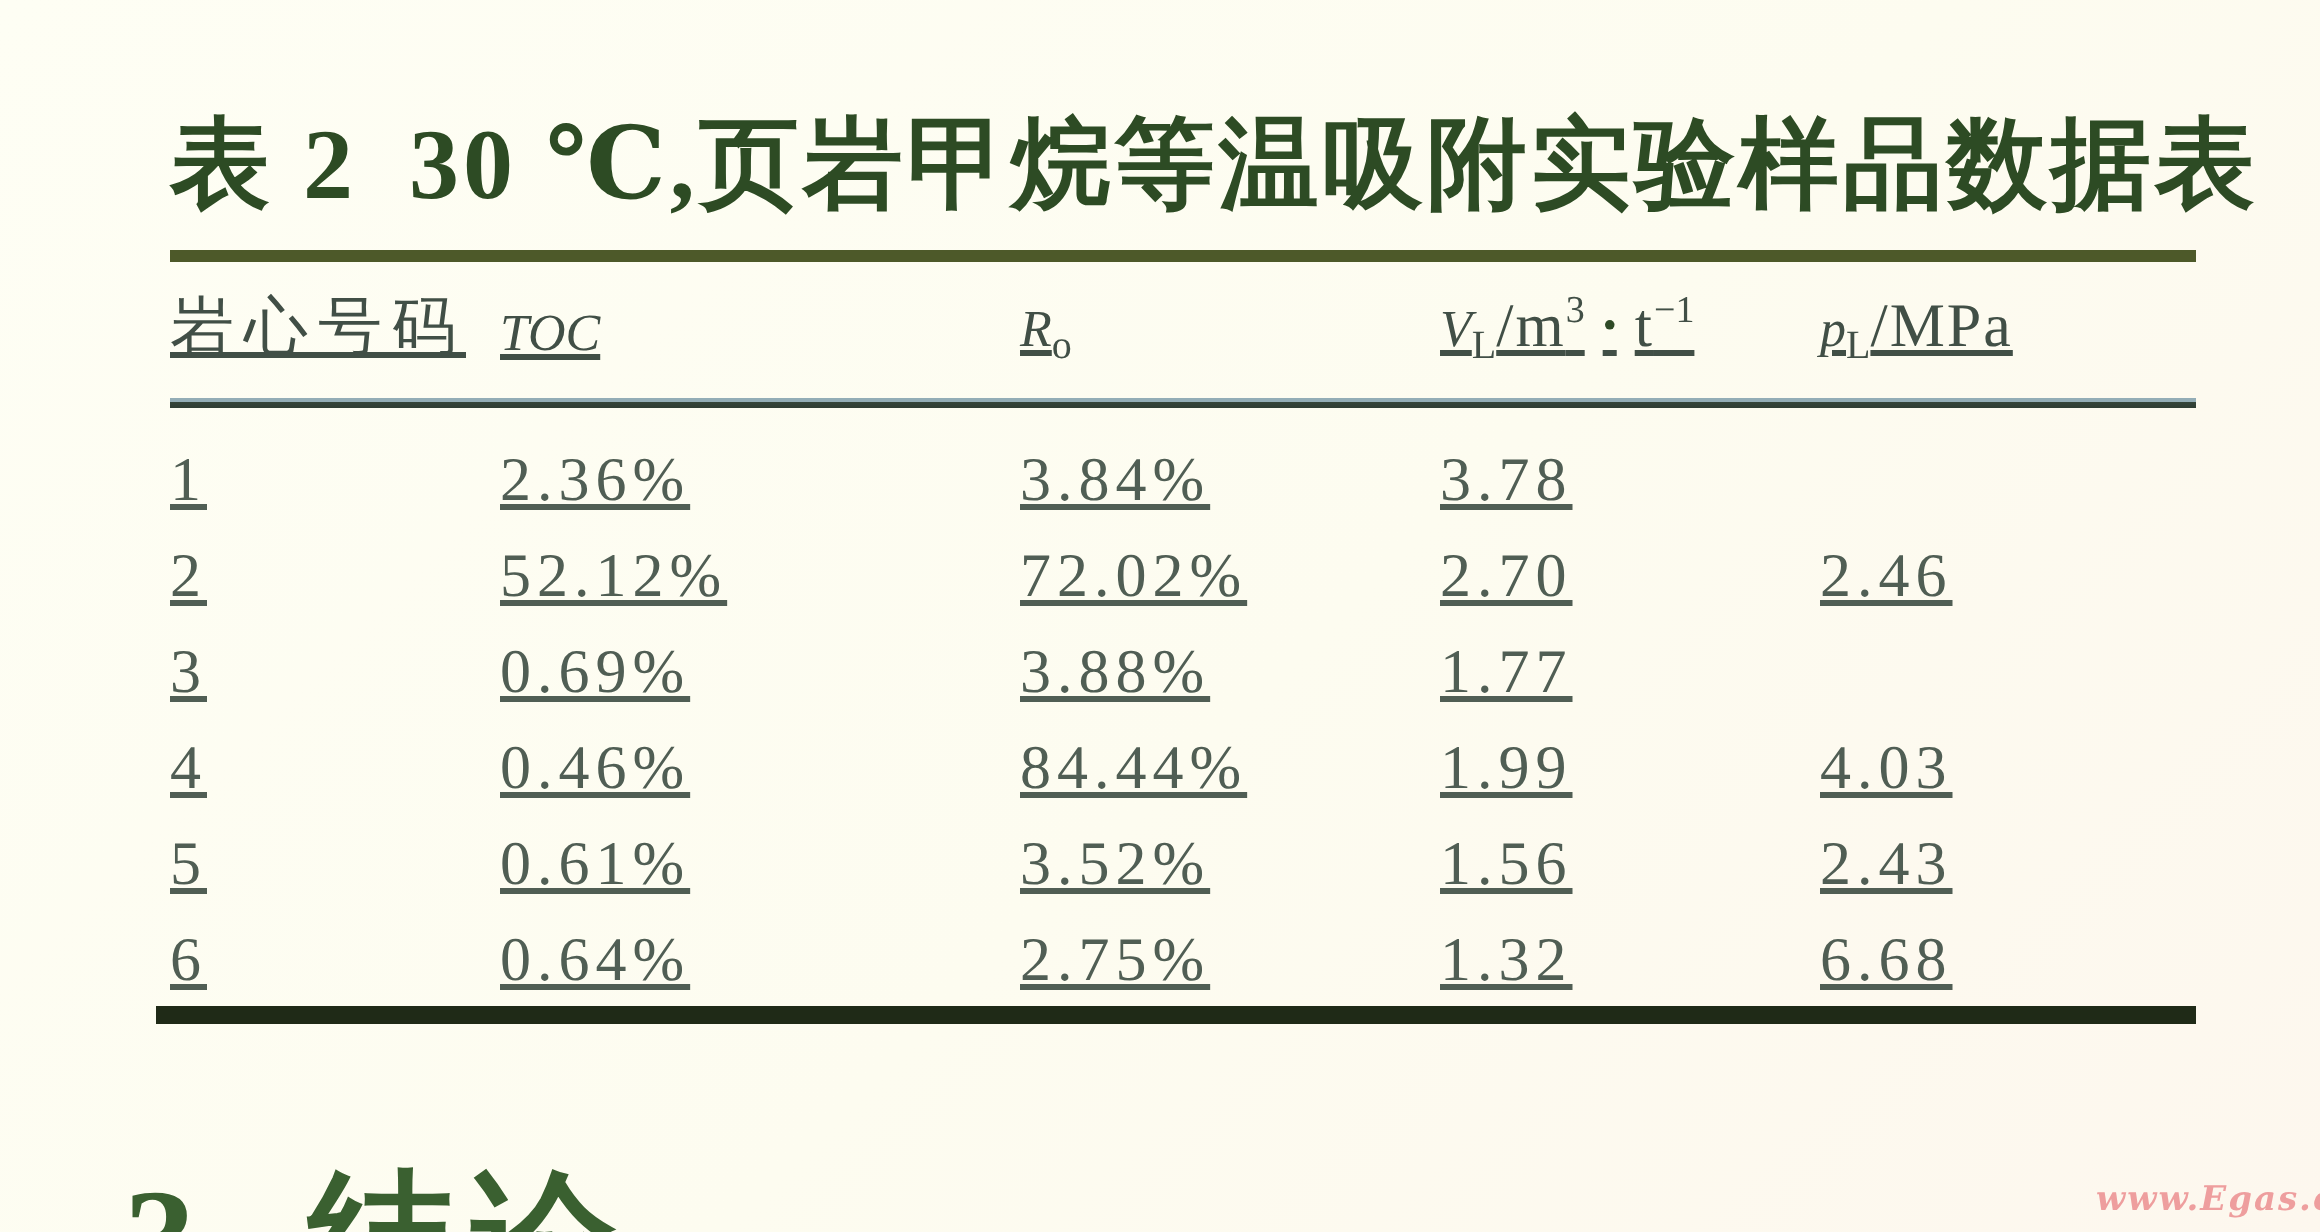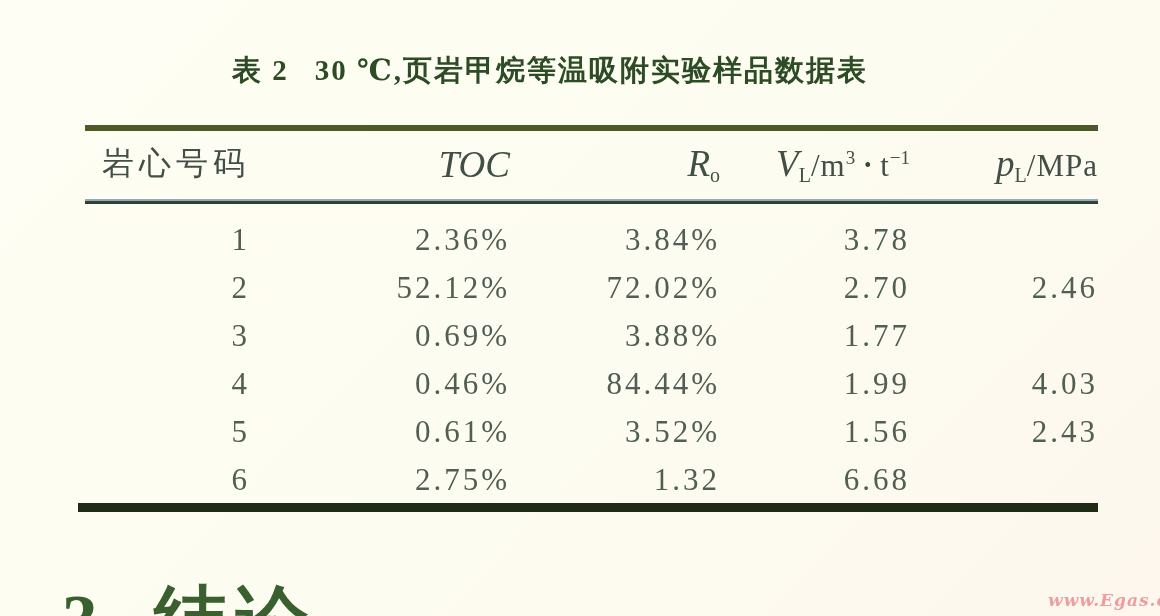--- a/index.html
+++ b/index.html
@@ -8,44 +8,44 @@
     width:1160px;height:616px;
     overflow:hidden;
     background:linear-gradient(135deg,#fefef4 0%,#fdfcf0 55%,#fdf7ee 100%);
     font-family:"Liberation Serif","DejaVu Serif",serif;
   }
   
   .caption{
     position:absolute;left:85px;top:54px;width:930px;
     text-align:center;
     font-weight:bold;
-    font-size:29px;line-height:1.15;
+    font-size:50px;line-height:1.15;
     color:#2d4b24;
     letter-spacing:2px;
     white-space:nowrap;
   }
   .caption .cap-label{margin-right:26px;}
   
   .rule{position:absolute;}
   .rule-top{left:85px;top:125px;width:1013px;height:6px;background:#4d5929;}
   .rule-mid{left:85px;top:199px;width:1013px;height:5px;
     background:linear-gradient(to bottom,#93adb6 0%,#93adb6 40%,#35453a 40%,#2f3d33 100%);}
   .rule-bottom{left:78px;top:503px;width:1020px;height:9px;background:#1f2a17;}
   
   .thead,.tr{
     position:absolute;left:85px;width:1013px;
     display:grid;
     grid-template-columns:165px 260px 210px 190px 188px;
     align-items:center;
   }
   .thead{top:131px;height:66px;}
-  .th,.td{text-align:right;white-space:nowrap;}
+  .th,.td{text-align:left;white-space:nowrap;text-decoration:underline;}
   .th{font-size:32px;color:#414f46;}
   .th-core{letter-spacing:5px;font-family:"Liberation Serif","DejaVu Serif",serif;}
-  .it{font-style:italic;font-size:37px;}
+  .it{font-style:italic;font-size:26px;}
   .sub{font-size:20px;vertical-align:-6px;letter-spacing:0;}
   .sup{font-size:19px;vertical-align:12px;letter-spacing:0;}
   .unit{font-size:31px;letter-spacing:1px;}
   .dot{font-size:20px;vertical-align:4px;padding:0 9px;color:#2e4a26;}
   .tr{height:48px;}
   .td{
     font-size:31px;color:#505e54;letter-spacing:3px;
     font-family:"Liberation Serif","DejaVu Serif",serif;
   }
   .r1{top:216px}.r2{top:264px}.r3{top:312px}.r4{top:360px}.r5{top:408px}.r6{top:456px}
@@ -115,20 +115,21 @@
   </div>
   <div class="tr r5">
     <div class="td">5</div>
     <div class="td">0.61%</div>
     <div class="td">3.52%</div>
     <div class="td">1.56</div>
     <div class="td">2.43</div>
   </div>
   <div class="tr r6">
     <div class="td">6</div>
+    <div class="td">0.64%</div>
     <div class="td">2.75%</div>
     <div class="td">1.32</div>
     <div class="td">6.68</div>
   </div>
 
   <div class="section-heading">
     <span>3</span>
     <span>结论</span>
   </div>
 

